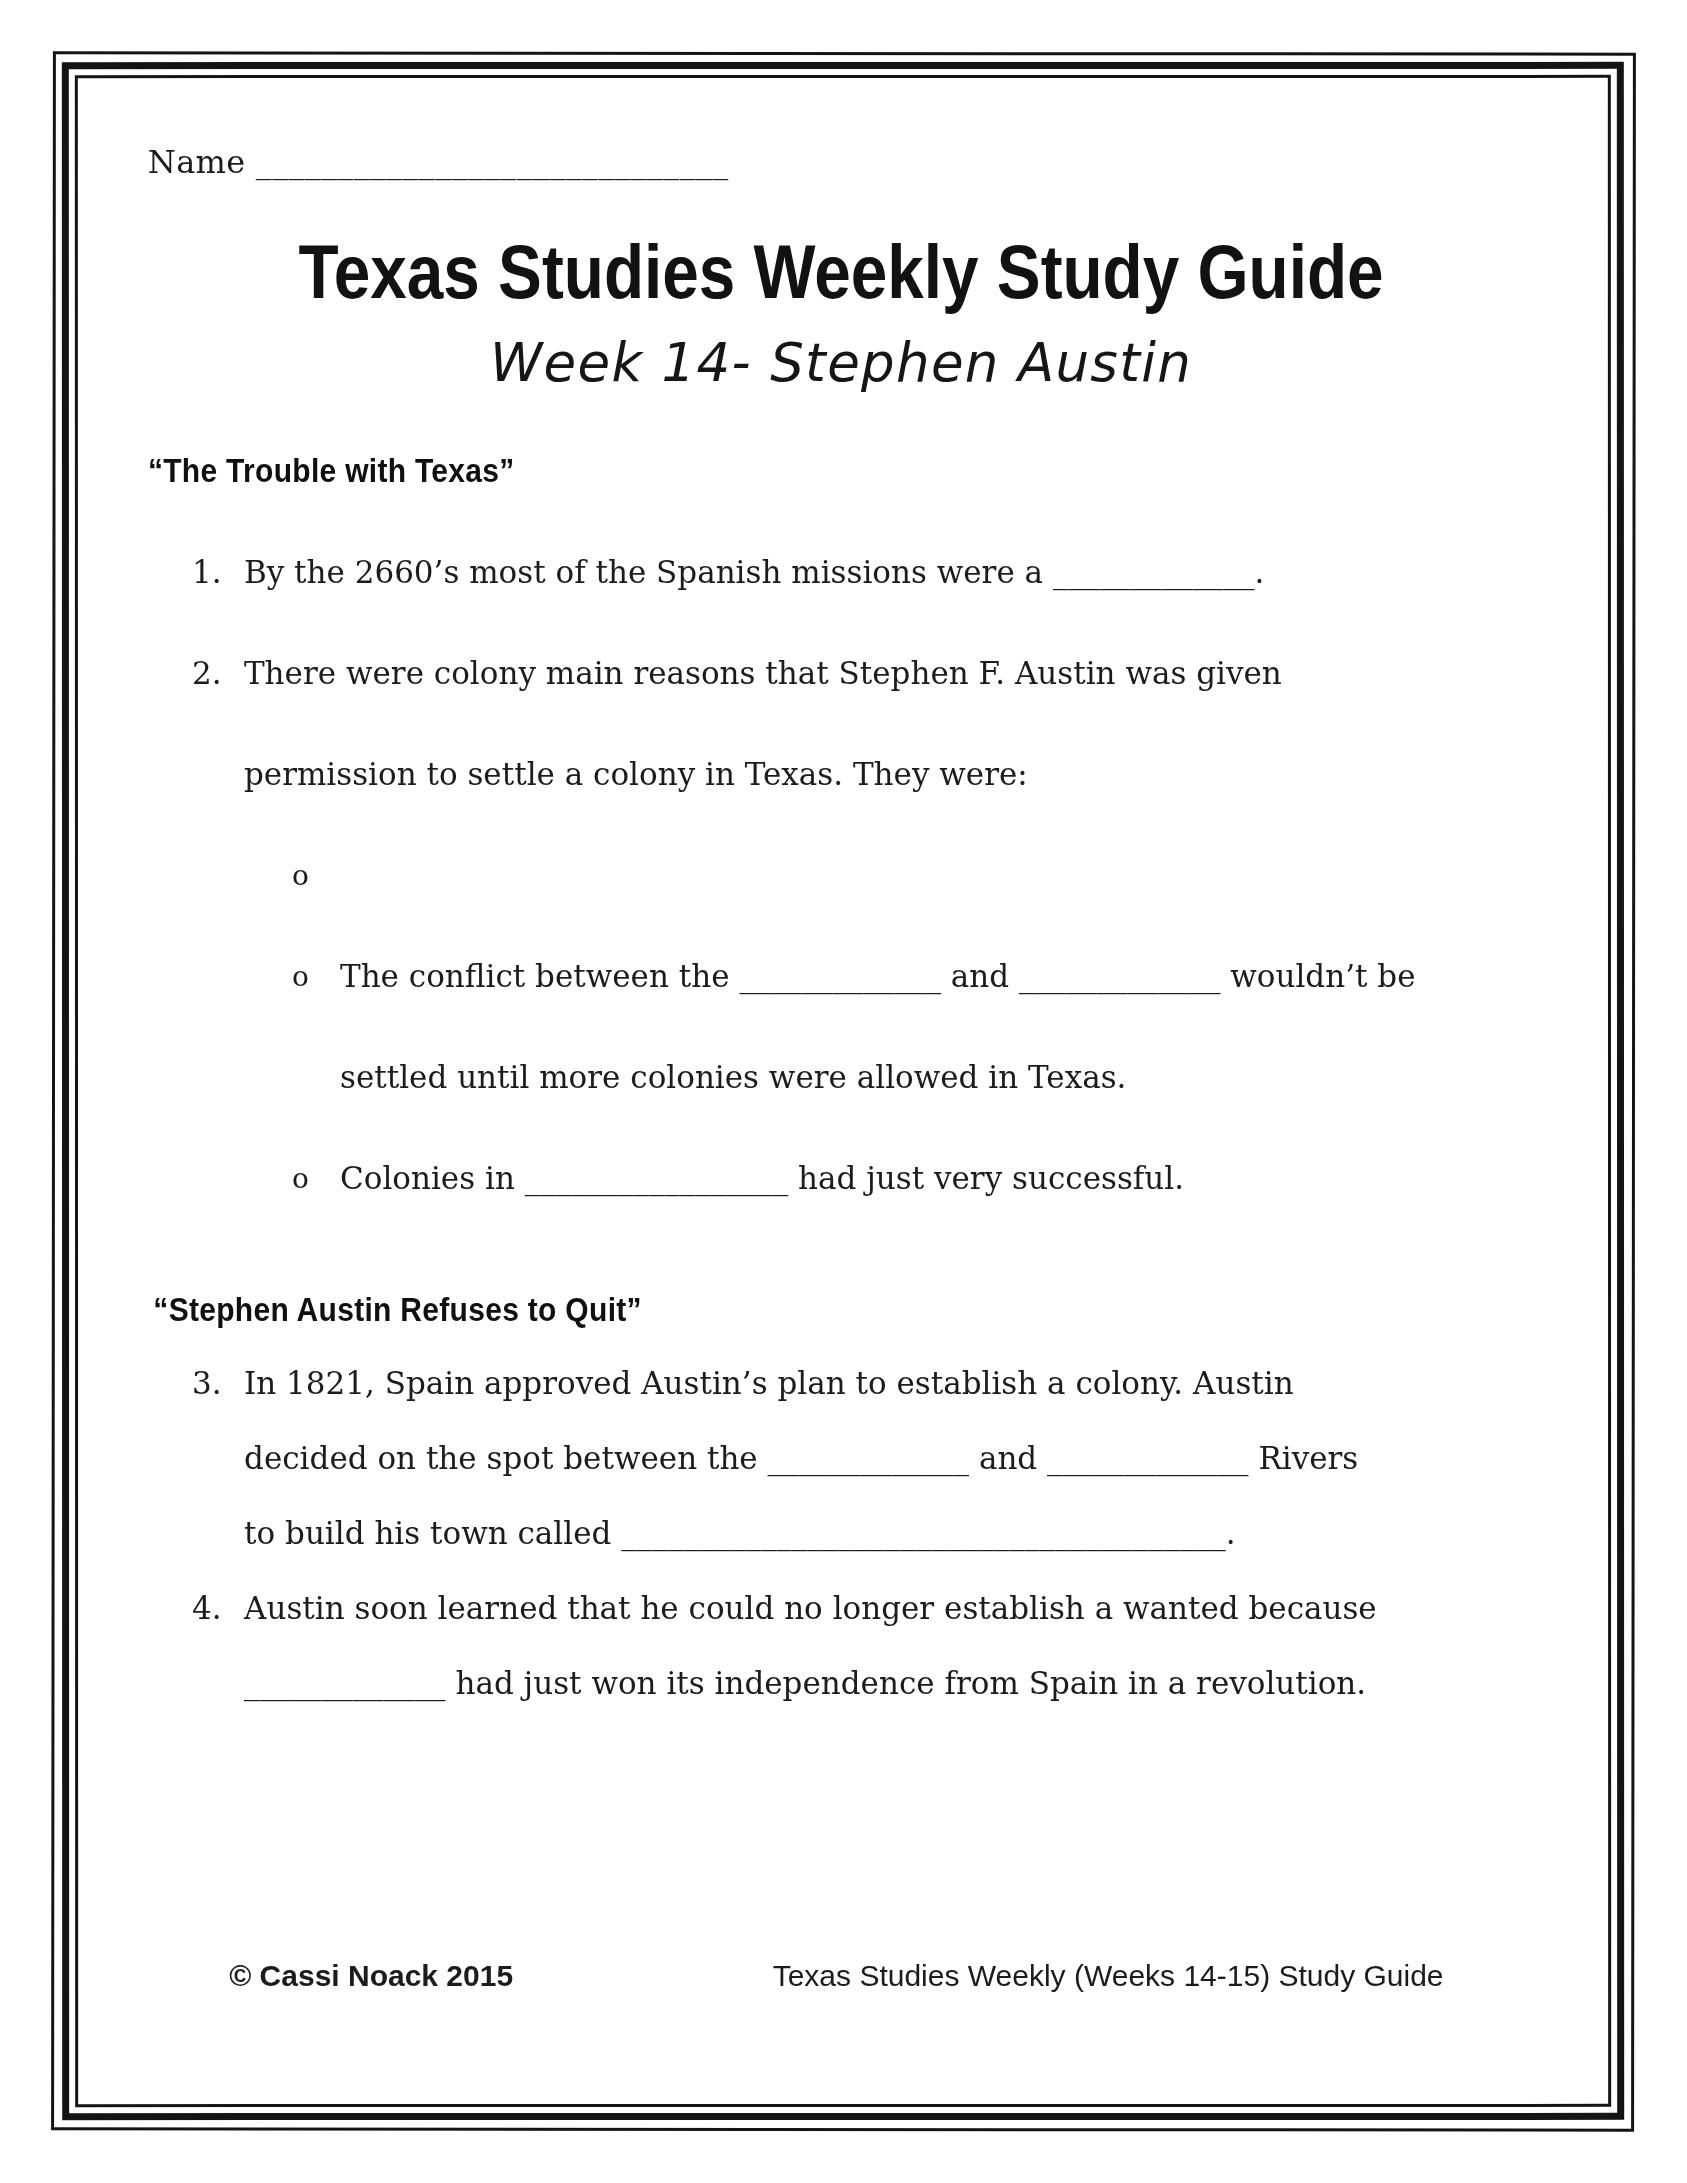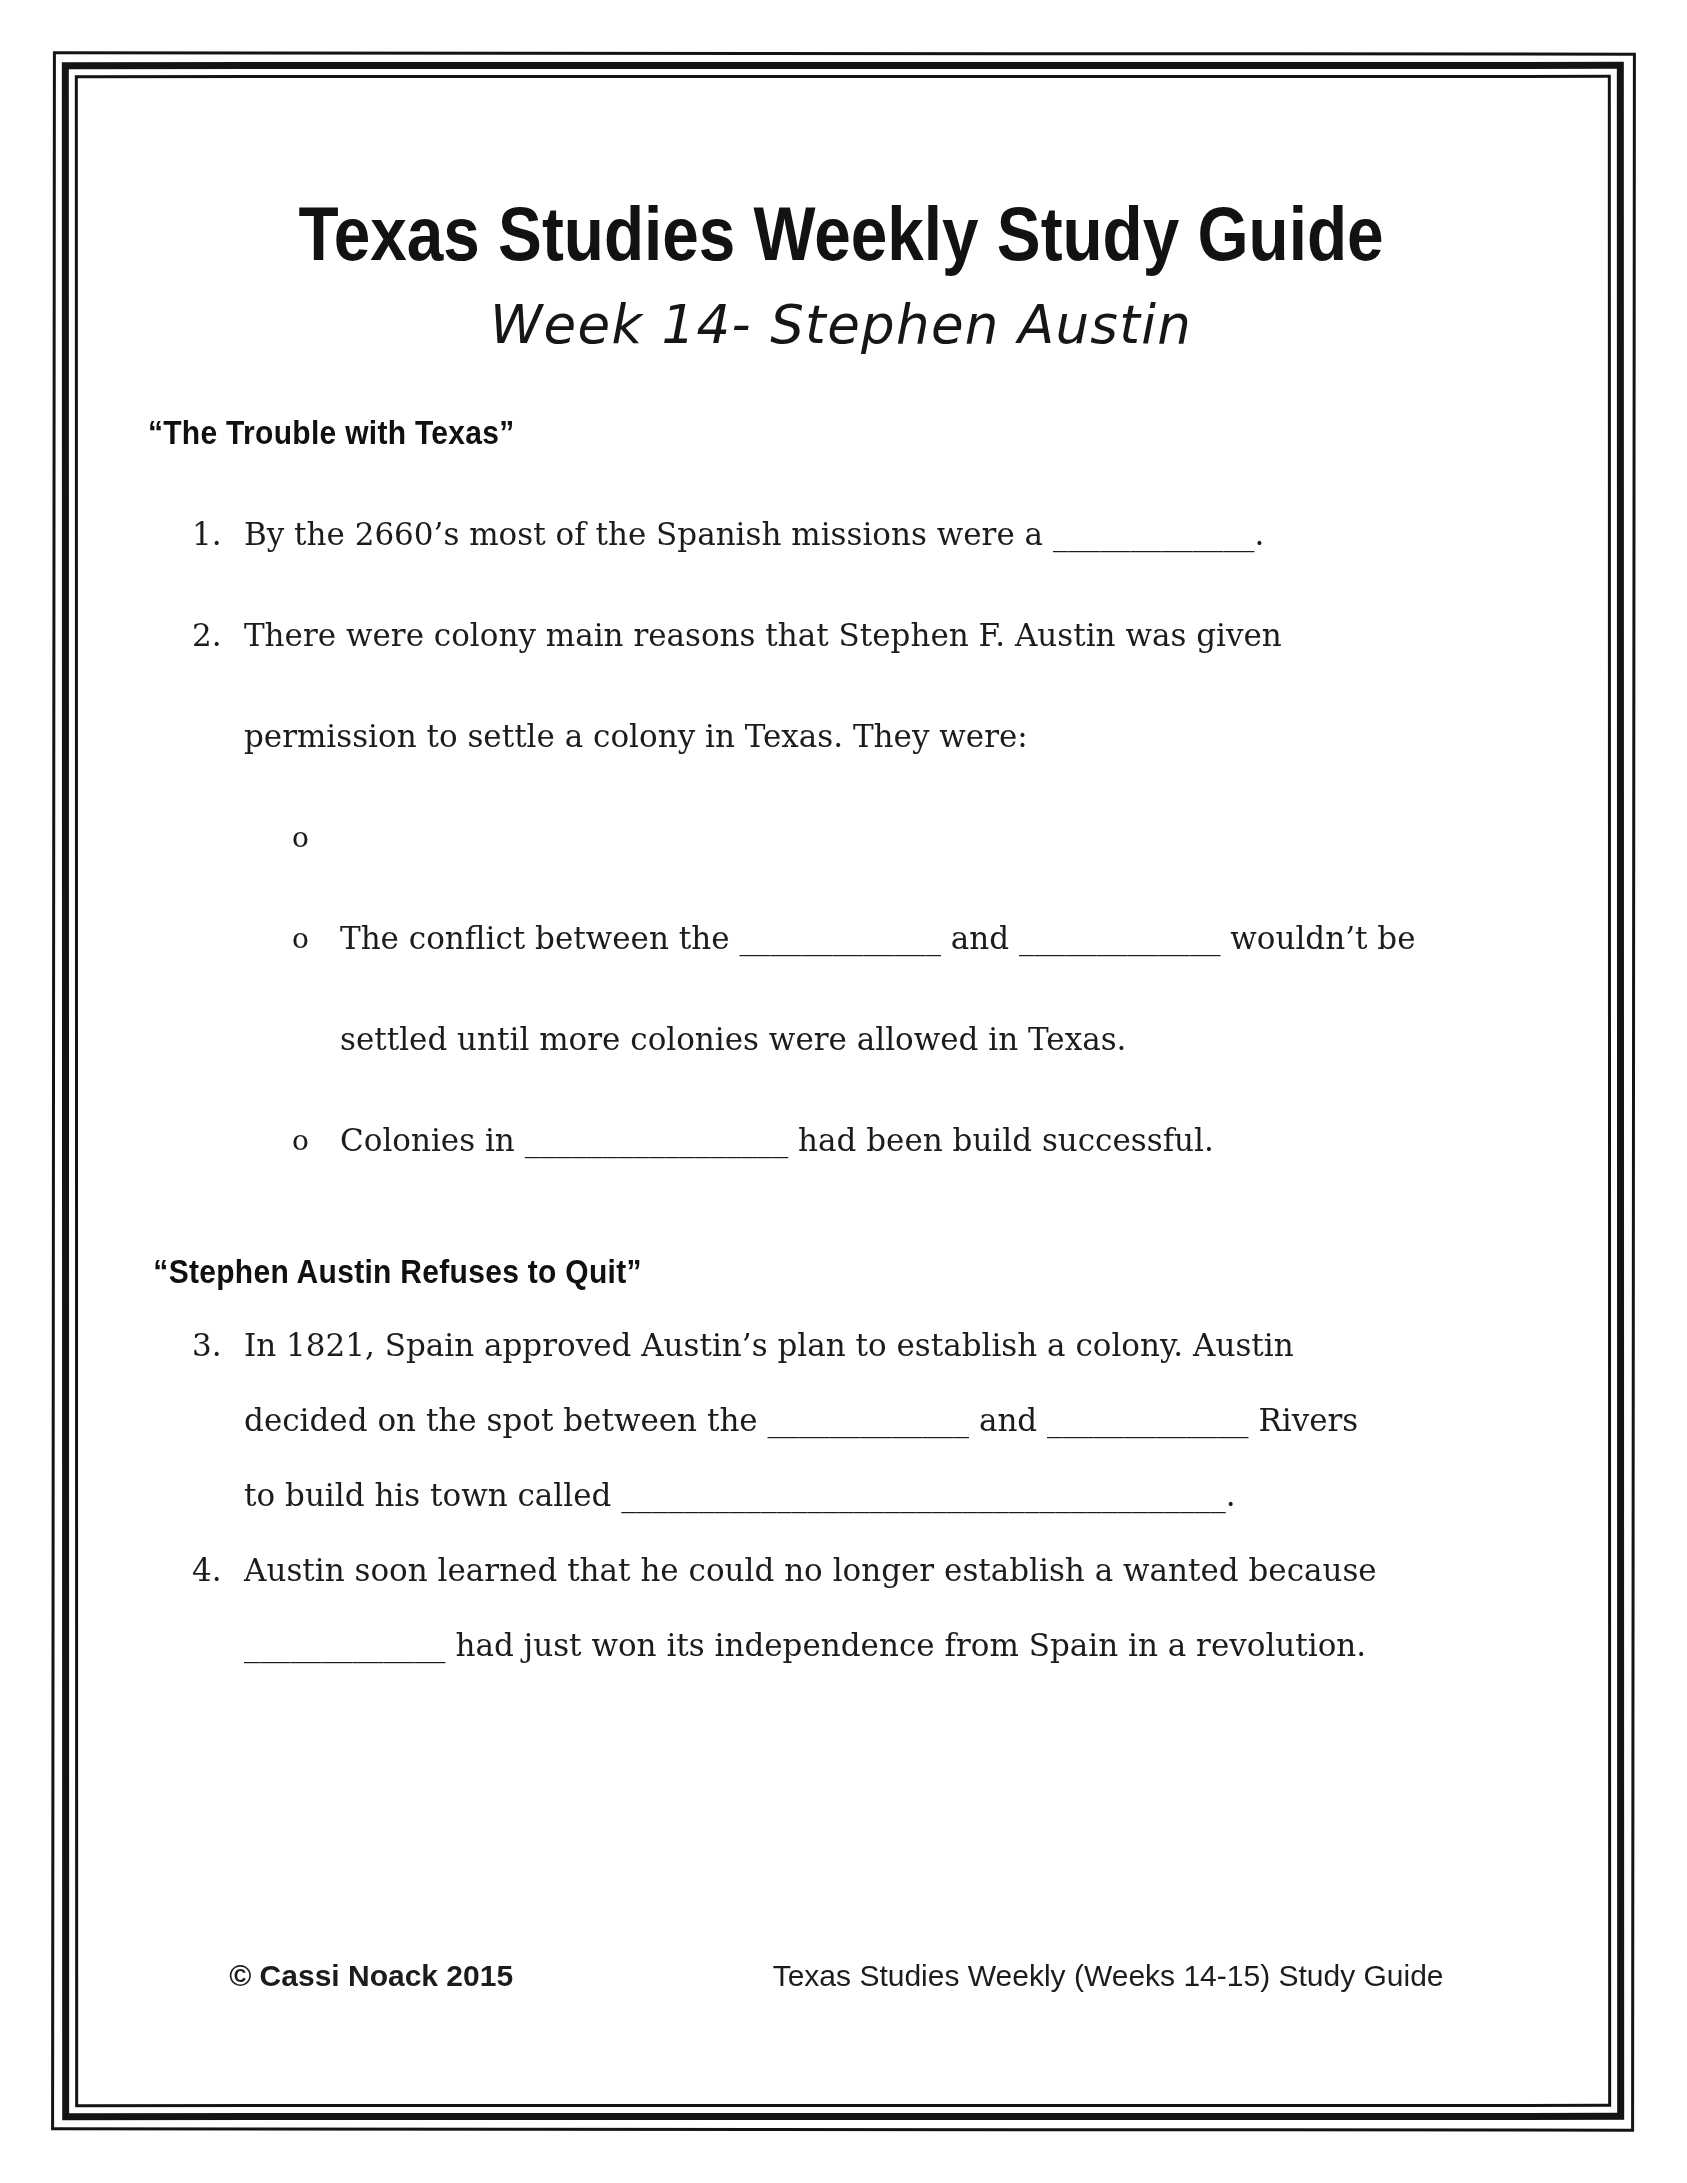--- a/index.html
+++ b/index.html
@@ -123,20 +123,21 @@
 </style>
 </head>
 <body>
 
 <div class="frame-outer">
   <div class="frame-mid">
     <div class="frame-inner">
 
       <div class="content">
 
+        <div class="name-line">Name _____________________________</div>
 
         <div class="title">Texas Studies Weekly Study Guide</div>
 
         <div class="subtitle">Week 14- Stephen Austin</div>
 
         <div class="sec-heading sec1-heading">“The Trouble with Texas”</div>
 
         <div class="list sec1">
 
           <div class="row item">
@@ -153,21 +154,21 @@
             <span class="marker">o</span>
           </div>
 
           <div class="row bullet">
             <span class="marker">o</span>
             <span class="bullet-text">The conflict between the _____________ and _____________ wouldn’t be settled until more colonies were allowed in Texas.</span>
           </div>
 
           <div class="row bullet">
             <span class="marker">o</span>
-            <span class="bullet-text">Colonies in _________________ had been build successful.</span>
+            <span class="bullet-text">Colonies in _________________ had just very successful.</span>
           </div>
 
         </div>
 
         <div class="sec-heading sec2-heading">“Stephen Austin Refuses to Quit”</div>
 
         <div class="list sec2">
 
           <div class="row item">
             <span class="num">3.</span>

